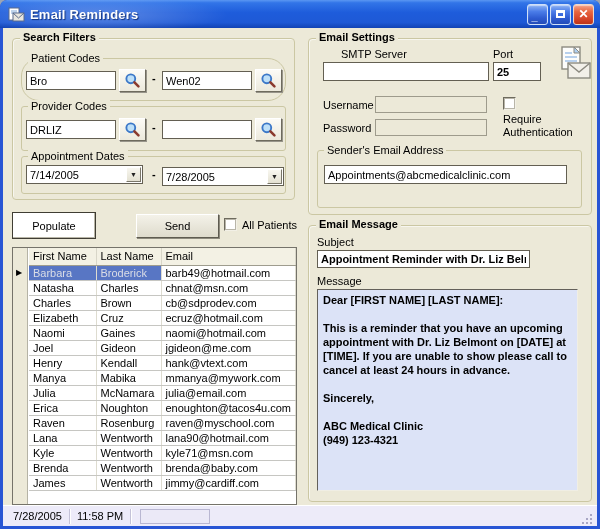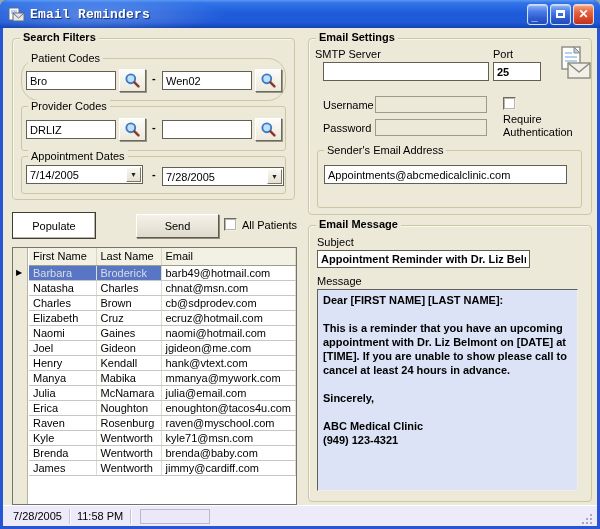--- a/index.html
+++ b/index.html
@@ -14,21 +14,21 @@
     position:absolute; top:0; left:0; right:0; height:28px;
     background:
       radial-gradient(ellipse 190px 26px at 95px 15px, rgba(255,255,255,.28), rgba(255,255,255,0) 70%),
       linear-gradient(180deg,#5B97F2 0%, #3275E8 10%, #1E5CDB 45%, #1E59D6 80%, #1243B4 100%);
     display:flex; align-items:center; padding:0 6px 0 8px;
     border-radius:7px 7px 0 0;
   }
   .title-icon{ width:17px; height:15px; margin-right:5px; flex:0 0 auto; }
   .title-text{
     color:#fff; font-weight:bold; font-size:13px; letter-spacing:.2px;
-    text-shadow:1px 1px 1px rgba(10,40,110,.9); flex:1 1 auto;font-family:Liberation Mono, monospace;
+    text-shadow:1px 1px 1px rgba(10,40,110,.9); flex:1 1 auto;
   }
   .win-btns{ display:flex; gap:2px; }
   .wbtn{
     width:21px; height:21px; border-radius:3px; border:1px solid #CFE0F8;
     display:flex; align-items:center; justify-content:center;
     color:#fff; font-weight:bold; font-size:11px; cursor:default;
     background:linear-gradient(180deg,#8FB4F4 0%, #4A7CE8 35%, #2E5BD0 70%, #234CB8 100%);
     box-shadow:inset 0 1px 1px rgba(255,255,255,.5);
   }
   .wbtn.close{
@@ -293,20 +293,25 @@
               <td>Erica</td>
               <td>Noughton</td>
               <td>enoughton@tacos4u.com</td>
             </tr>
             <tr>
               <td>Raven</td>
               <td>Rosenburg</td>
               <td>raven@myschool.com</td>
             </tr>
             <tr>
+              <td>Lana</td>
+              <td>Wentworth</td>
+              <td>lana90@hotmail.com</td>
+            </tr>
+            <tr>
               <td>Kyle</td>
               <td>Wentworth</td>
               <td>kyle71@msn.com</td>
             </tr>
             <tr>
               <td>Brenda</td>
               <td>Wentworth</td>
               <td>brenda@baby.com</td>
             </tr>
             <tr>
@@ -314,21 +319,21 @@
               <td>Wentworth</td>
               <td>jimmy@cardiff.com</td>
             </tr>
           </tbody>
       </table>
     </div>
 
     <div class="group" style="left:305px; top:10px; width:284px; height:177px;">
       <div class="legend">Email Settings</div>
 
-      <div class="lbl" style="left:6px; top:9px;">SMTP Server</div>
+      <div class="lbl" style="left:32px; top:9px;">SMTP Server</div>
       <input class="txt" style="position: absolute; left: 14px; top: 23px; width: 166px;" readonly="" value="">
 
       <div class="lbl" style="left:184px; top:9px;">Port</div>
       <input class="txt bold" style="position: absolute; left: 184px; top: 23px; width: 48px;" readonly="" value="25">
 
       <svg class="mail-icon" style="left:245px; top:7px;" width="38" height="36" viewBox="0 0 38 36">
         <rect x="8" y="1" width="18" height="22" fill="#FDFDFB" stroke="#8C8A80" stroke-width="1.4"></rect>
         <path d="M20 1 L26 7 L20 7 Z" fill="#AFCFF0" stroke="#8C8A80" stroke-width="1"></path>
         <line x1="11" y1="7" x2="18" y2="7" stroke="#9FC0E8" stroke-width="1.4"></line>
         <line x1="11" y1="11" x2="23" y2="11" stroke="#9FC0E8" stroke-width="1.4"></line>

